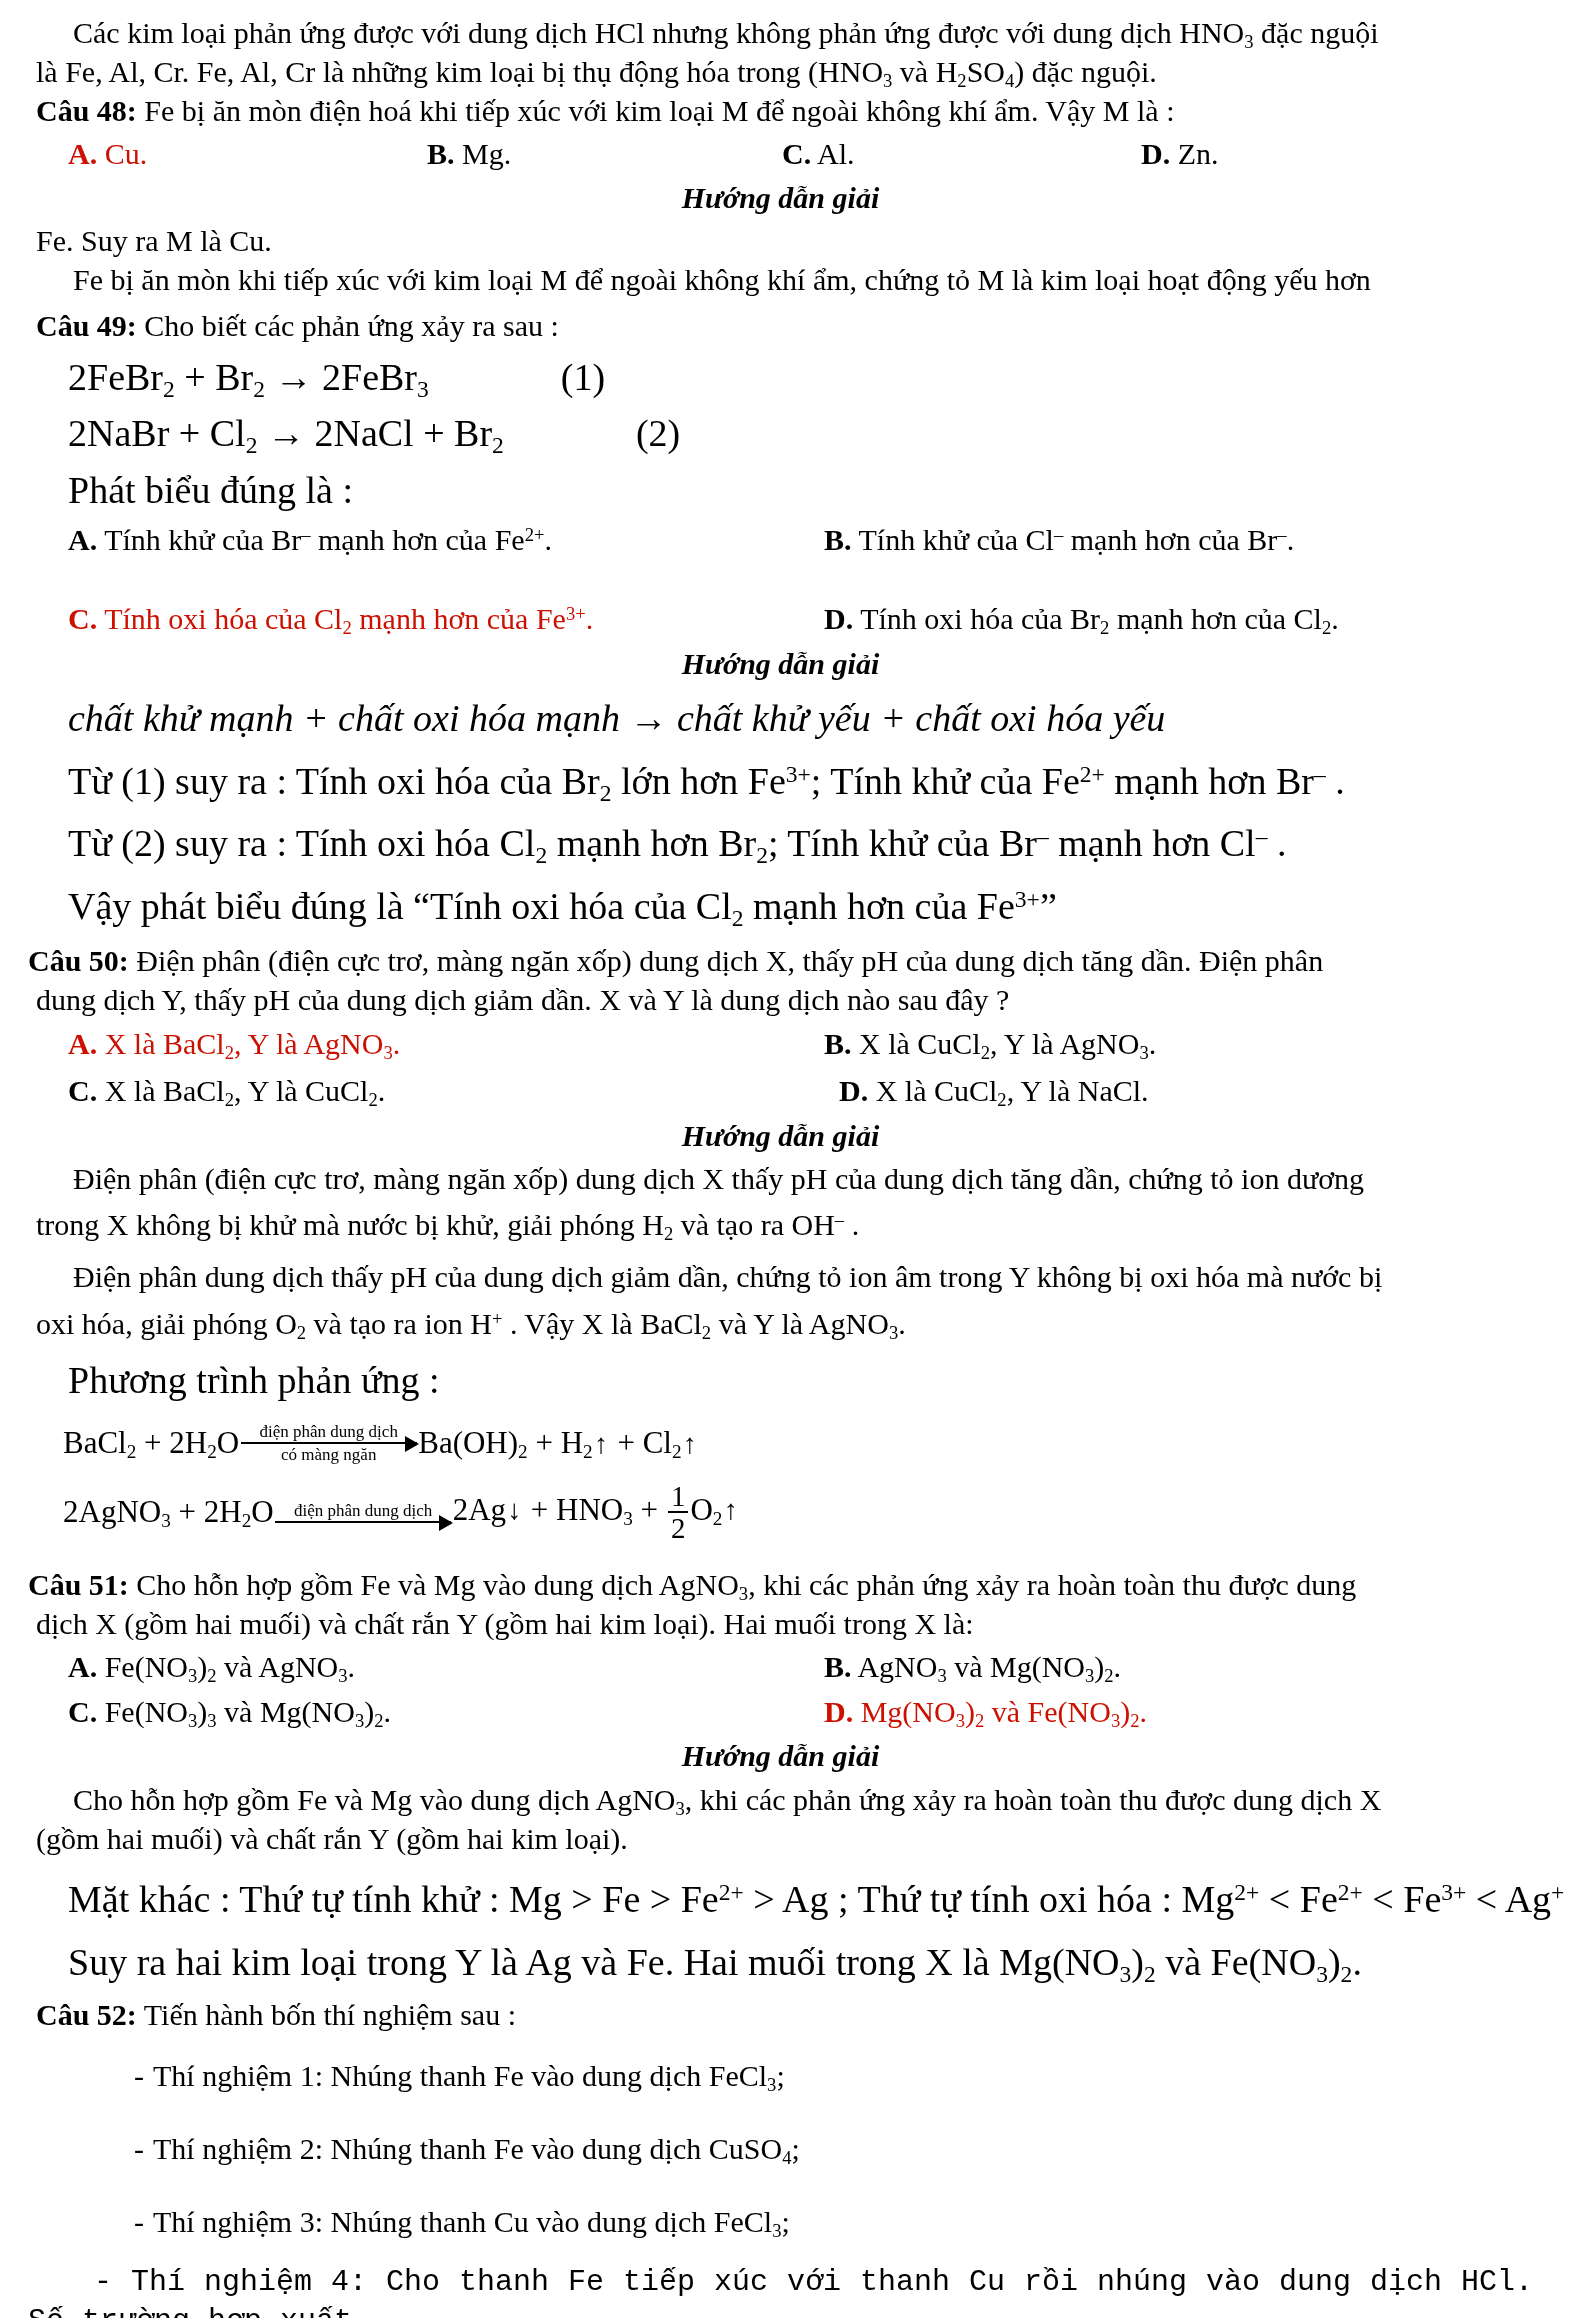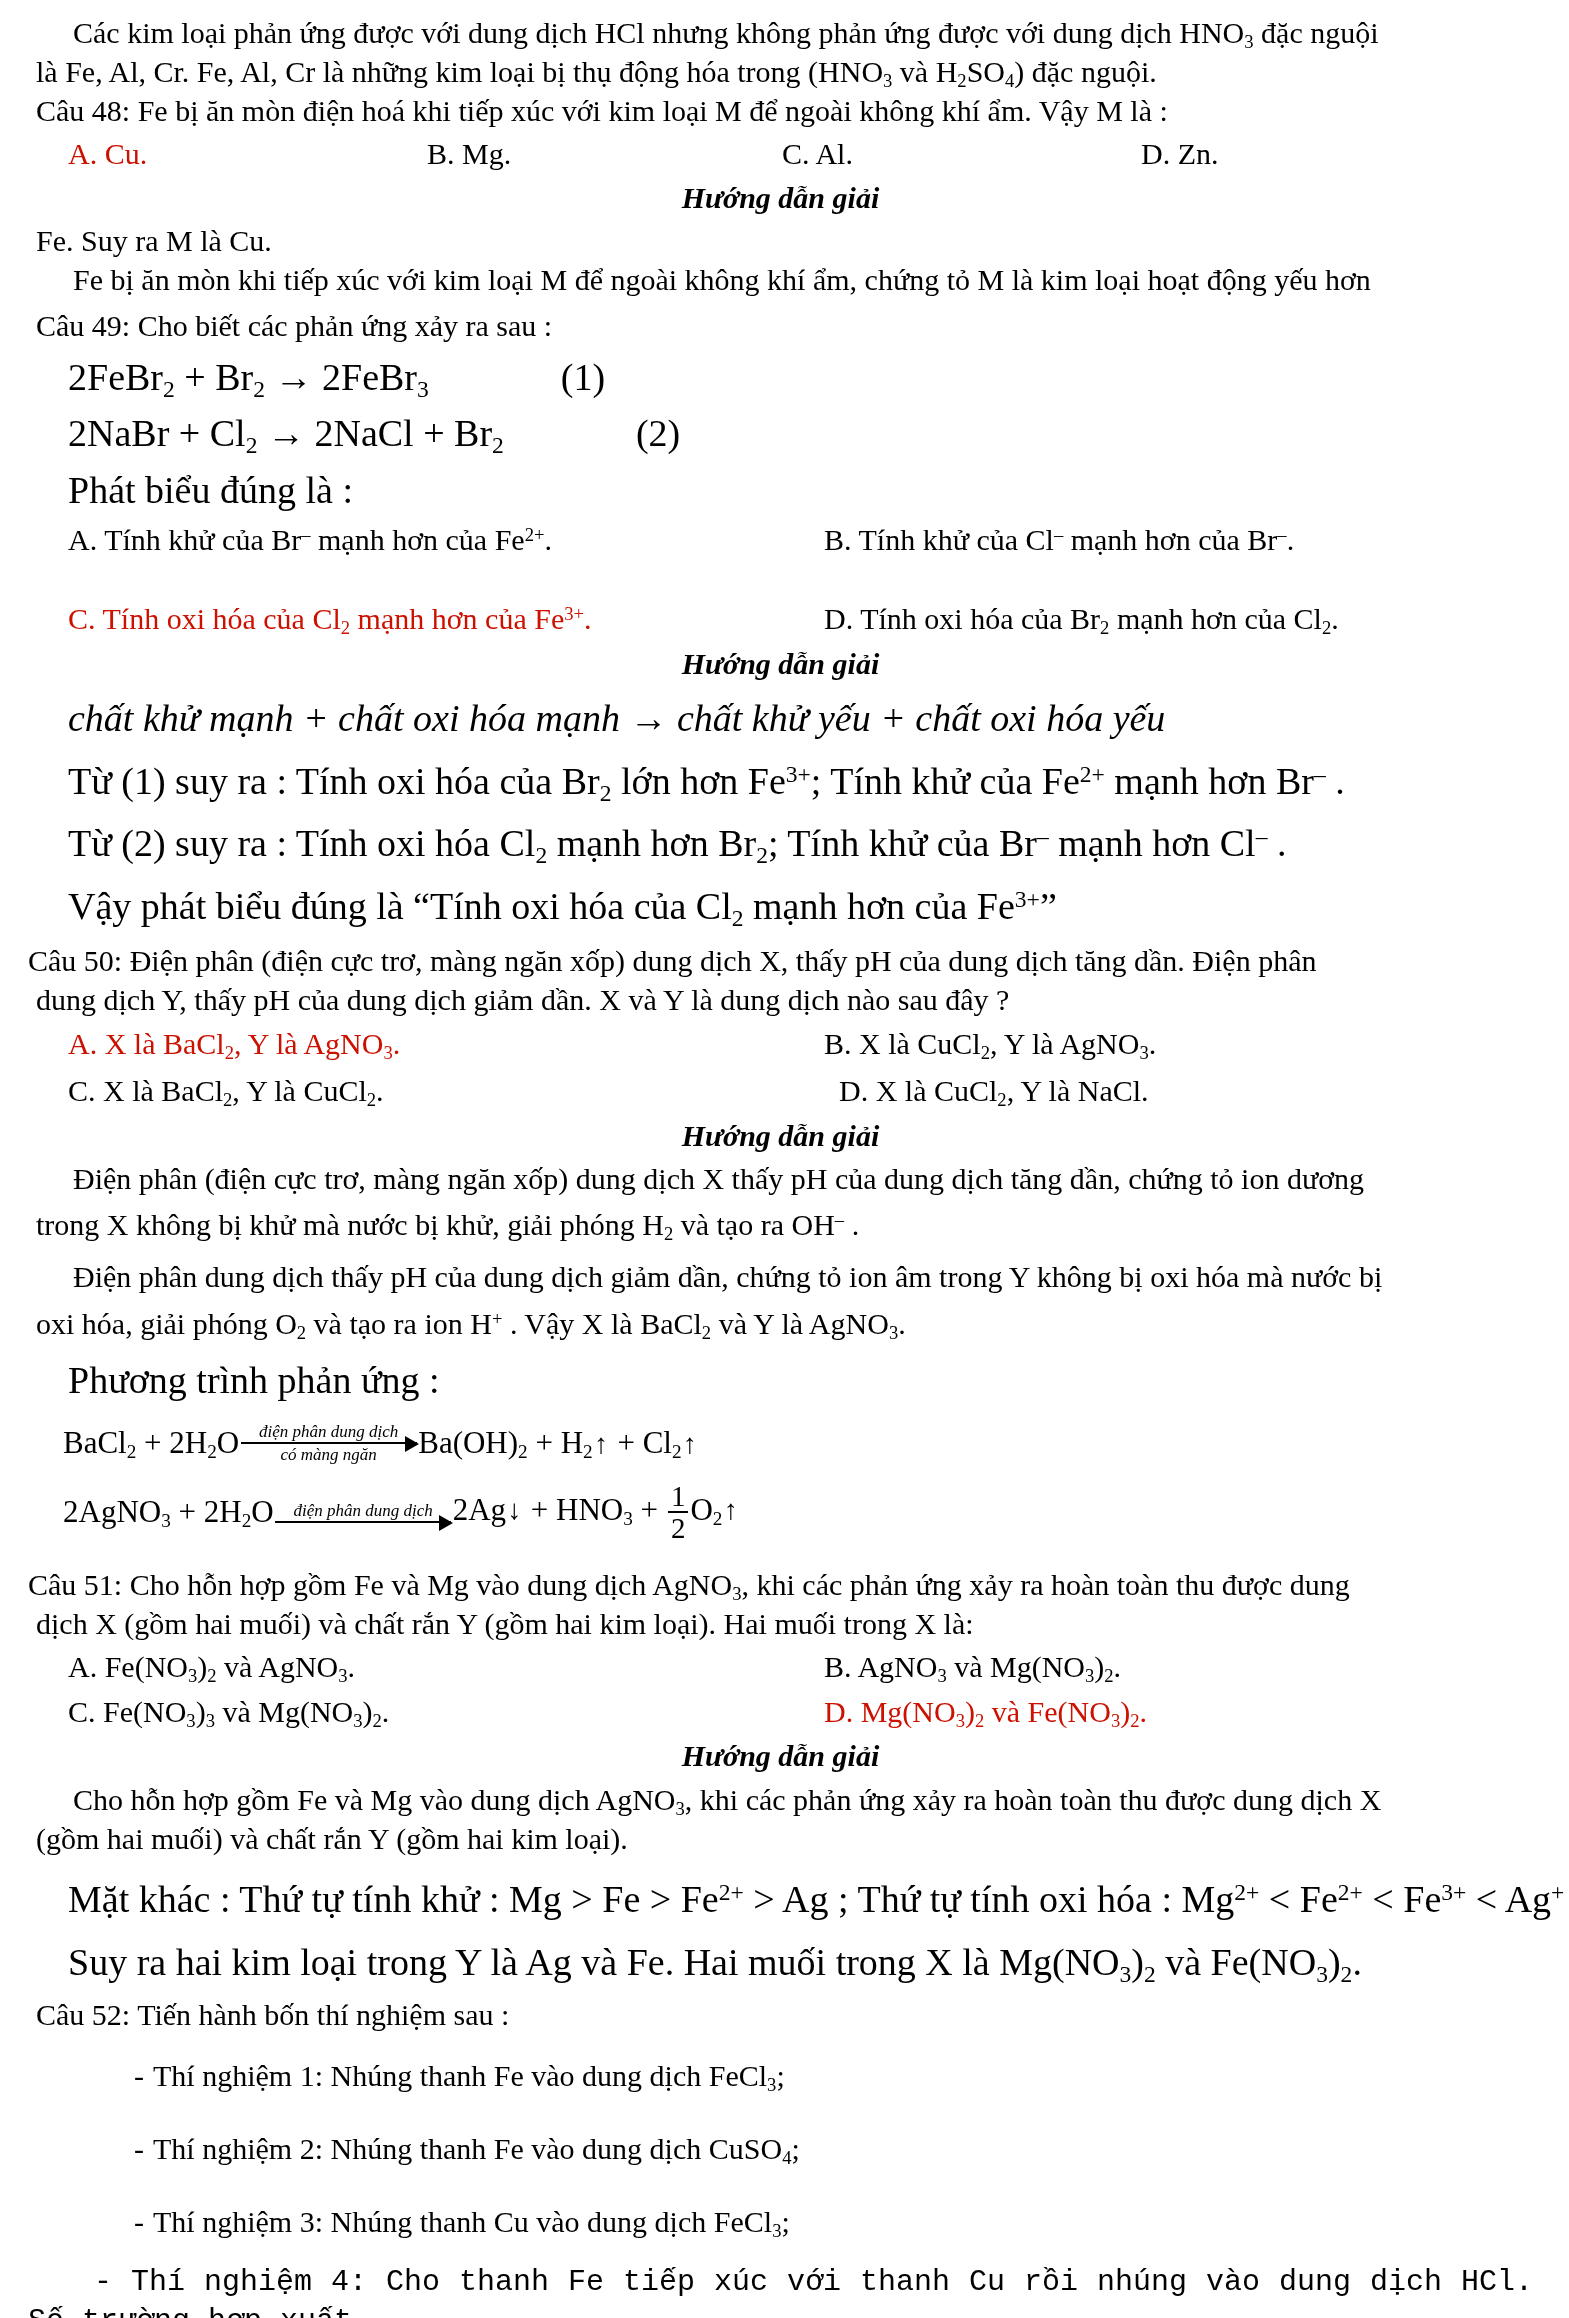--- a/index.html
+++ b/index.html
@@ -24,21 +24,21 @@
     font-size: 30px;
     line-height: 1.30;
     text-align: justify;
     margin: 0;
     white-space: normal;
   }
   .ln.noj { text-align: left; margin-left: 8px; }
   .indent { text-indent: 45px; }
   .center { text-align: center; }
   .red { color: #cc1100; }
-  .b { font-weight: normal; }
+  .b { font-weight: bold; }
   .i { font-style: italic; }
   .bi { font-weight: bold; font-style: italic; }
   sub { font-size: 0.62em; vertical-align: -0.28em; line-height: 0; }
   sup { font-size: 0.62em; vertical-align: 0.50em; line-height: 0; }
   .gap6  { height: 4.4px; }
   .gap10 { height: 7.3px; }
   .gap14 { height: 10.2px; }
   .gap18 { height: 13px; }
   .gap24 { height: 17.6px; }
   .gap30 { height: 22px; }
@@ -83,21 +83,20 @@
     white-space: nowrap;
   }
   .rxn .term { display: inline-block; }
   .arrowbox {
     display: inline-flex;
     flex-direction: column;
     align-items: center;
     justify-content: center;
     margin: 0 1.5px;
     position: relative;
-    font-style: italic;
   }
   .arrowbox .above {
     font-size: 17px;
     line-height: 1.05;
     white-space: nowrap;
     padding: 0 4.4px 1.5px 4.4px;
   }
   .arrowbox .below {
     font-size: 17px;
     line-height: 1.05;

